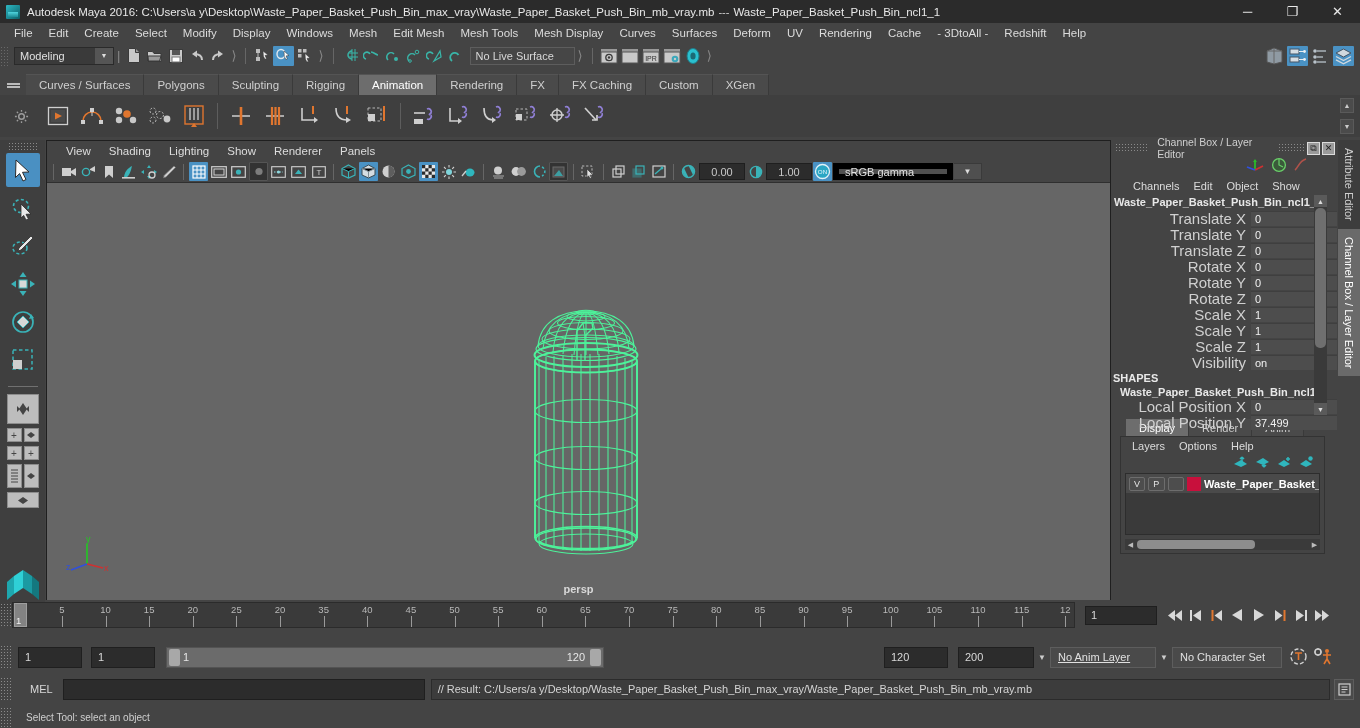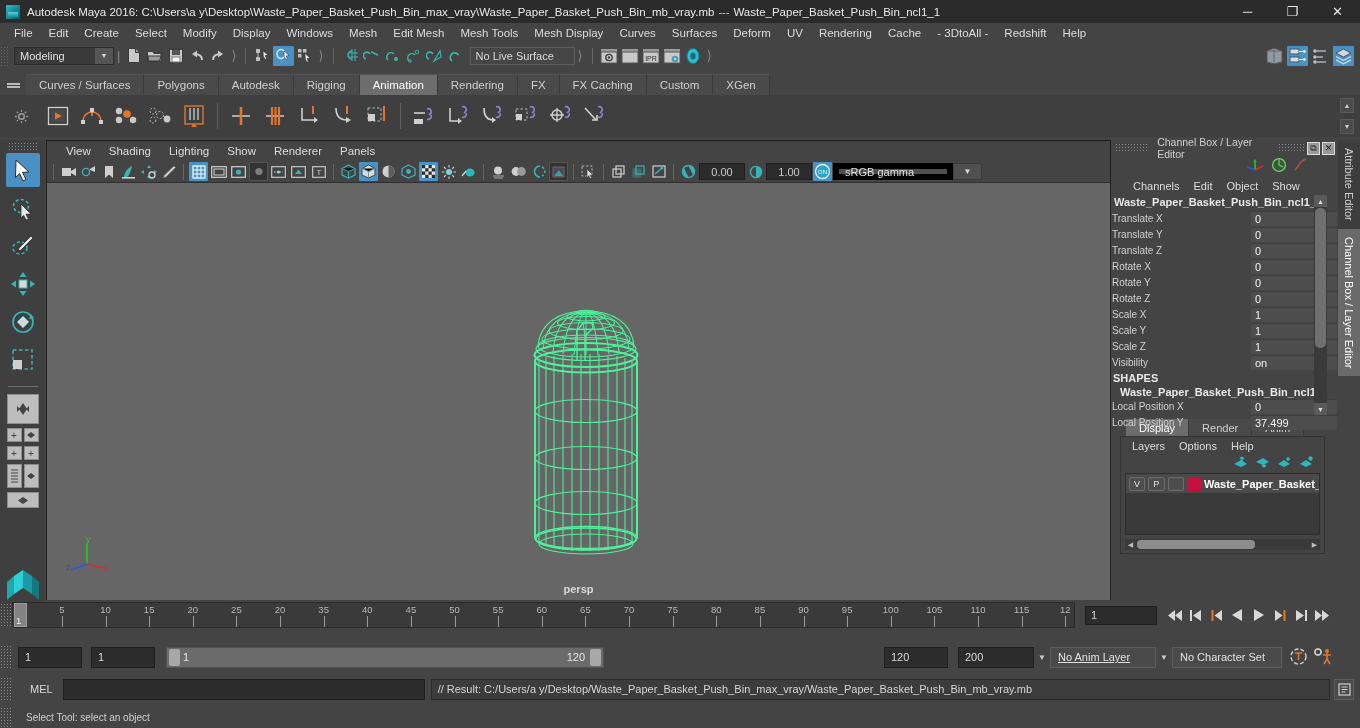--- a/index.html
+++ b/index.html
@@ -200,21 +200,21 @@
   }
   .cb-icons { height:20px; display:flex; align-items:center; justify-content:flex-end; gap:6px; padding-right:28px; }
   .cb-menubar { height:19px; display:flex; align-items:center; padding-left:14px; }
   .cb-menu { font-size:11px; color:#dcdcdc; padding:1px 7px; }
   .cb-body { position:relative; height:220px; background:#444; }
   .cb-objname {
     font-size:11px; color:#e8e8e8; font-weight:bold; padding:1px 0 2px 2px;
   }
   .cb-row { display:flex; height:16px; align-items:center; }
   .cb-lbl {
-    flex:1; padding-right:5px; font-size:10px; color:#d0d0d0;
+    flex:1; text-align:right; padding-right:5px; font-size:15px; color:#d0d0d0;
   }
   .cb-val {
     width:86px; height:15px; background:#4d4d4d; border-top:1px solid #3f3f3f;
     font-size:11px; color:#f0f0f0; display:flex; align-items:center; padding-left:4px;
   }
   .cb-section {
     font-size:11px; color:#e8e8e8; font-weight:bold; padding:2px 0 2px 1px;
   }
   .cb-shapename { font-size:11px; color:#e8e8e8; font-weight:bold; padding-left:8px; }
   .cb-scrollbar {
@@ -546,21 +546,21 @@
     </div>
   </div>
 
   <div class="shelftabs">
     <div class="shelf-handle">
         <span></span>
       </div>
     <div id="shelftabs" style="display: flex; align-items: flex-end;">
         <div class="shelf-tab">Curves / Surfaces</div>
         <div class="shelf-tab">Polygons</div>
-        <div class="shelf-tab">Autodesk</div>
+        <div class="shelf-tab">Sculpting</div>
         <div class="shelf-tab">Rigging</div>
         <div class="shelf-tab active">Animation</div>
         <div class="shelf-tab">Rendering</div>
         <div class="shelf-tab">FX</div>
         <div class="shelf-tab">FX Caching</div>
         <div class="shelf-tab">Custom</div>
         <div class="shelf-tab">XGen</div>
       </div>
   </div>
 

